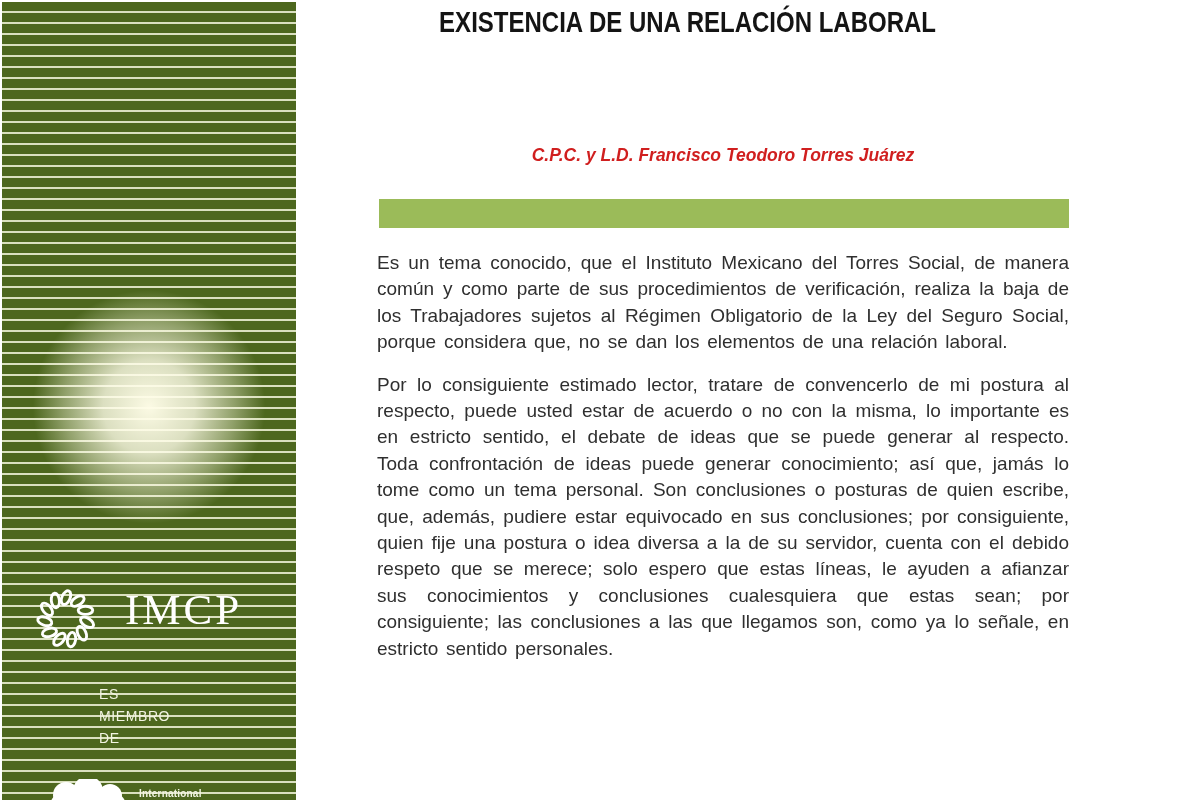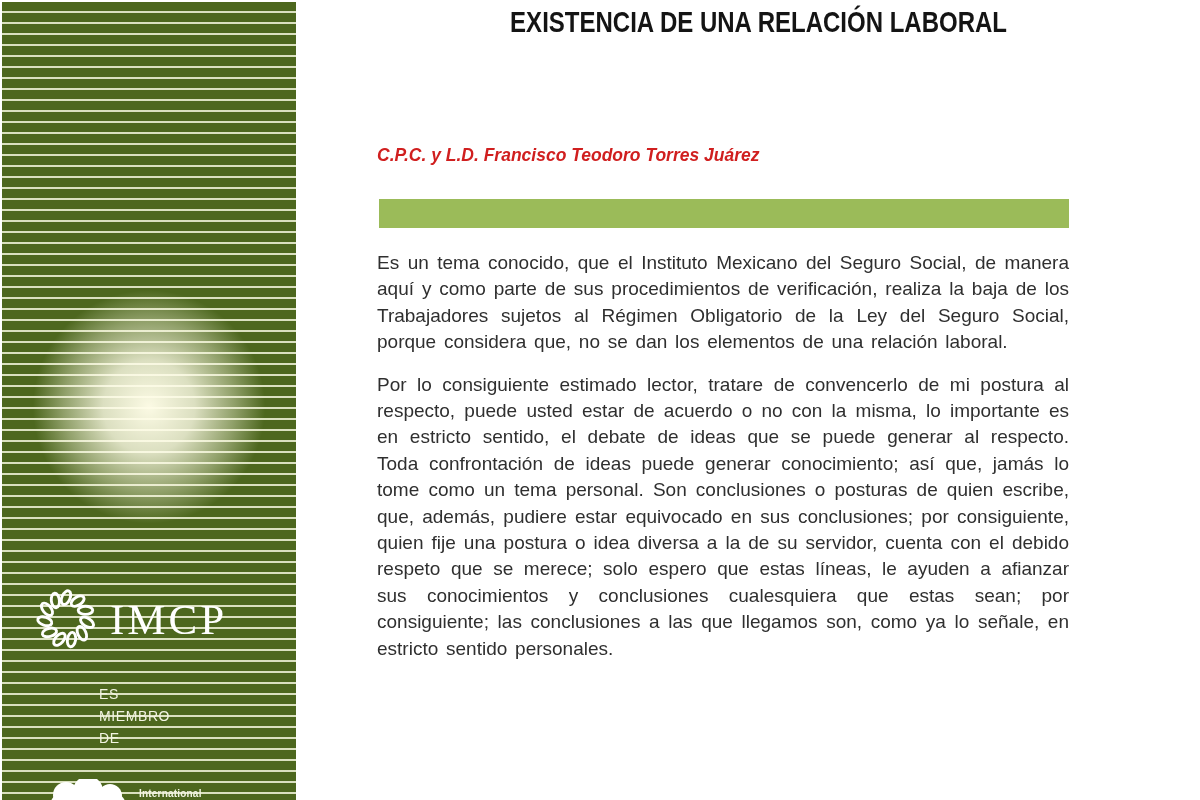--- a/index.html
+++ b/index.html
@@ -27,21 +27,21 @@
     position:absolute;left:0;top:248px;width:294px;height:320px;
     background:radial-gradient(ellipse 52% 48% at 50% 49%,
       rgba(255,253,232,0.98) 0%,
       rgba(255,253,233,0.80) 30%,
       rgba(252,251,226,0.38) 56%,
       rgba(252,251,226,0) 76%);
     pointer-events:none;
   }
   .imcp{
     position:absolute;left:33px;top:586px;
-    display:flex;align-items:center;gap:13px;color:#ffffff;
+    display:flex;gap:28px;color:#ffffff;
   }
   .imcp-text{
     font-family:"Liberation Serif", serif;
     font-size:43px;letter-spacing:3px;color:#ffffff;line-height:1;
   }
   .member{
     position:absolute;left:97px;top:681px;
     color:#f2f4e2;font-size:14px;font-weight:normal;
     letter-spacing:0.6px;line-height:22px;
   }
@@ -56,31 +56,31 @@
   }
   .ifac-text{
     color:#f2f4e2;font-size:10px;font-weight:bold;line-height:13.5px;
     padding-top:8px;letter-spacing:0.2px;
   }
 
   
   .content{position:absolute;left:377px;top:0;width:692px;}
   .doc-title{
     position:absolute;top:3px;left:0;width:100%;
-    margin:0;text-align:right;color:#141414;
+    margin:0;text-align:left;color:#141414;
   }
   .doc-title span{
     display:inline-block;
     font-size:30px;font-weight:bold;letter-spacing:0px;
     transform:scaleX(0.8);transform-origin:50% 50%;
     white-space:nowrap;
   }
   .authors{
     position:absolute;top:141px;right:0;width:100%;
-    text-align:left;color:#d01f1f;
+    text-align:center;color:#d01f1f;
     font-weight:bold;font-style:italic;
     font-size:17.5px;line-height:29px;
   }
   .divider{
     position:absolute;top:199px;left:2px;width:690px;height:29px;
     background:#9bbb59;
   }
   .body-text{position:absolute;top:250px;left:0;width:692px;}
   .body-text p{
     margin:0 0 16px 0;
@@ -145,18 +145,18 @@
       <span>EXISTENCIA DE UNA RELACIÓN LABORAL</span>
     </h1>
 
     <div class="authors">
       <div>C.P.C. y L.D. Francisco Teodoro Torres Juárez</div>
     </div>
 
     <div class="divider"></div>
 
     <div class="body-text">
-      <p>Es un tema conocido, que el Instituto Mexicano del Seguro Social, de manera aquí y como parte de sus procedimientos de verificación, realiza la baja de los Trabajadores sujetos al Régimen Obligatorio de la Ley del Seguro Social, porque considera que, no se dan los elementos de una relación laboral.</p>
+      <p>Es un tema conocido, que el Instituto Mexicano del Torres Social, de manera común y como parte de sus procedimientos de verificación, realiza la baja de los Trabajadores sujetos al Régimen Obligatorio de la Ley del Seguro Social, porque considera que, no se dan los elementos de una relación laboral.</p>
       <p>Por lo consiguiente estimado lector, tratare de convencerlo de mi postura al respecto, puede usted estar de acuerdo o no con la misma, lo importante es en estricto sentido, el debate de ideas que se puede generar al respecto. Toda confrontación de ideas puede generar conocimiento; así que, jamás lo tome como un tema personal. Son conclusiones o posturas de quien escribe, que, además, pudiere estar equivocado en sus conclusiones; por consiguiente, quien fije una postura o idea diversa a la de su servidor, cuenta con el debido respeto que se merece; solo espero que estas líneas, le ayuden a afianzar sus conocimientos y conclusiones cualesquiera que estas sean; por consiguiente; las conclusiones a las que llegamos son, como ya lo señale, en estricto sentido personales.</p>
     </div>
   </main>
 
 </div>
 
 </body></html>

